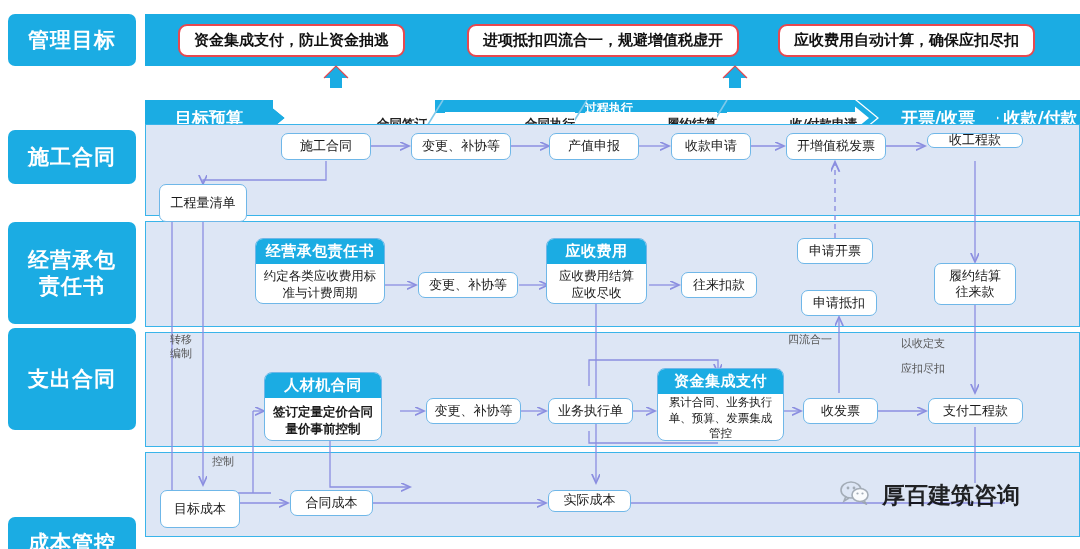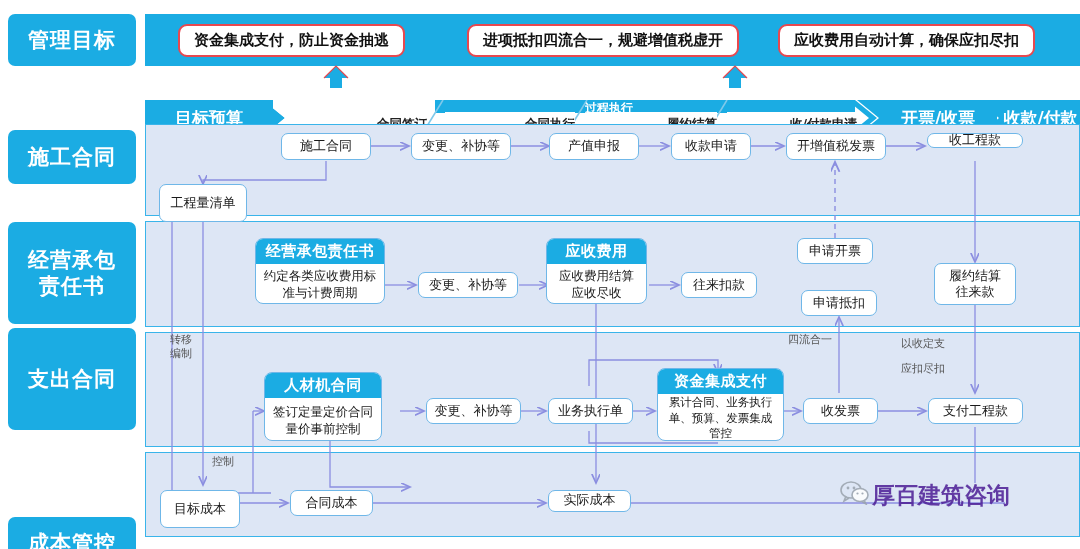--- a/index.html
+++ b/index.html
@@ -37,22 +37,22 @@
   .cardbox .hd{background:#1bace3;color:#fff;font-weight:bold;font-size:15px;
                text-align:center;padding:3px 0;letter-spacing:.5px;}
   .cardbox .bd{display:flex;align-items:center;justify-content:center;text-align:center;
                font-size:12.5px;color:#1a1a1a;line-height:1.35;padding:3px 2px;box-sizing:border-box;}
 
   .anno{position:absolute;font-size:11px;color:#555;line-height:1.3;text-align:center;z-index:6;}
 
   svg.wires{position:absolute;left:0;top:0;width:1080px;height:549px;z-index:2;}
 
   
-  .wm{position:absolute;display:flex;align-items:center;gap:2px;z-index:8;
-      color:#4c1d95;font-size:23px;font-weight:bold;opacity:.85;}
+  .wm{position:absolute;display:flex;align-items:center;gap:12px;z-index:8;
+      color:#000000;font-size:23px;font-weight:bold;opacity:.85;}
 </style>
 </head>
 <body>
 
 <div id="canvas">
 
   <div class="rail big" style="left:8px;top:14px;width:128px;height:52px;">
     <span>管理目标</span>
   </div>
   <div class="rail big" style="left:8px;top:130px;width:128px;height:54px;">
@@ -249,21 +249,21 @@
     </div>
   <div class="node" style="left:801px;top:290px;width:76px;height:26px;">
     <span>申请抵扣</span>
     </div>
   <div class="node" style="left:934px;top:263px;width:82px;height:42px;white-space:pre-line;">
     <span>履约结算
 往来款</span></div>
 
   <div class="cardbox" style="left:264px;top:372px;width:118px;height:69px;">
     <div class="hd">人材机合同</div>
-    <div class="bd" style="height:45px;white-space:pre-line;">签订定量定价合同
+    <div class="bd" style="height:45px;white-space:pre-line;font-weight:bold;">签订定量定价合同
 量价事前控制</div>
   </div>
   <div class="node" style="left:426px;top:398px;width:95px;height:26px;">
     <span>变更、补协等</span>
     </div>
   <div class="node" style="left:548px;top:398px;width:85px;height:26px;">
     <span>业务执行单</span>
     </div>
   <div class="cardbox" style="left:657px;top:368px;width:127px;height:73px;">
     <div class="hd">资金集成支付</div>

